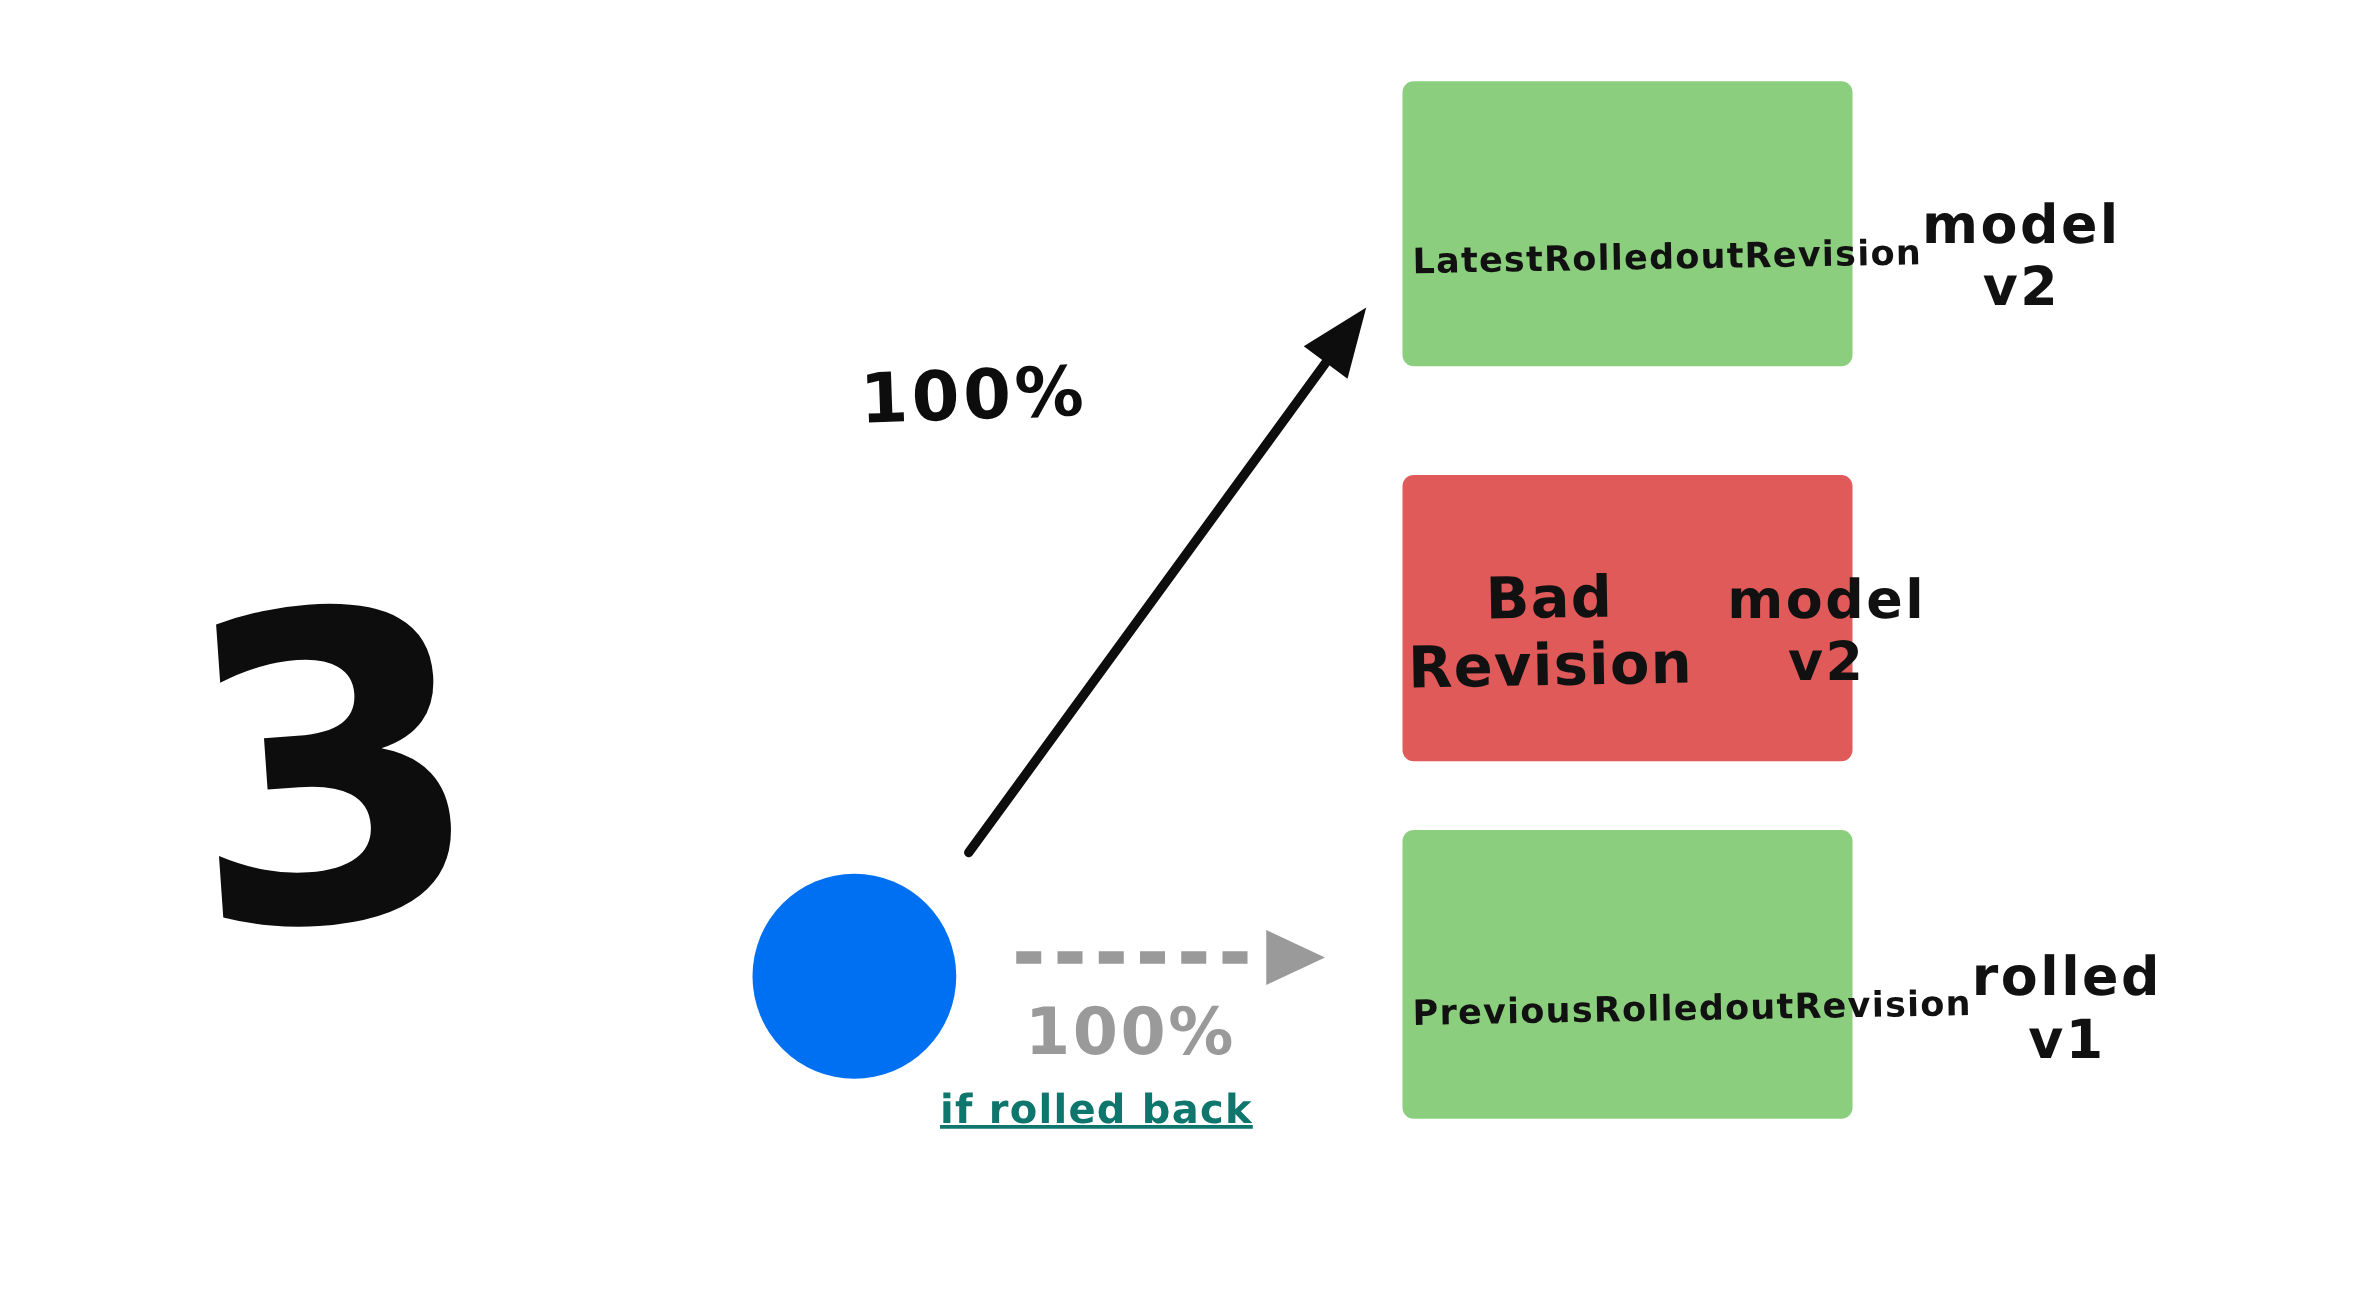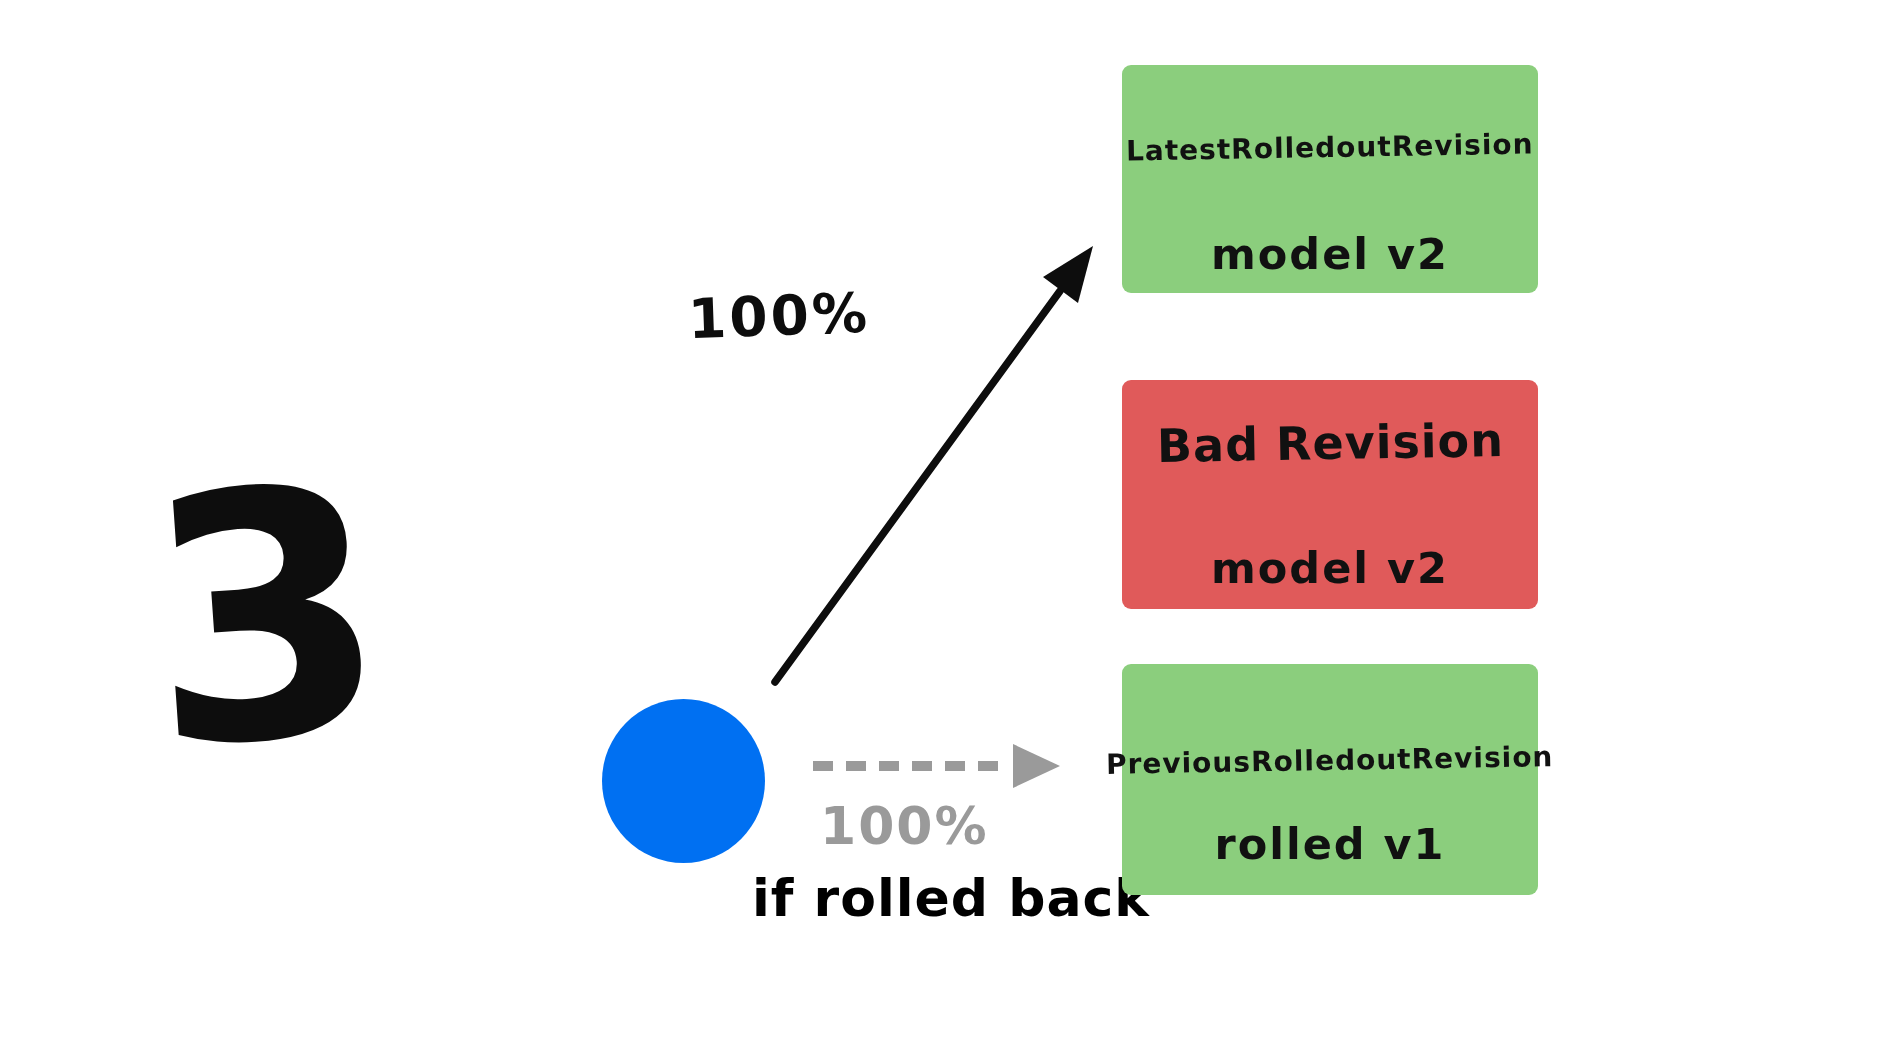--- a/index.html
+++ b/index.html
@@ -50,42 +50,43 @@
   .label-dashed-pct {
     position: absolute;
     left: 820px; top: 796px;
     font-size: 52px; font-weight: 700;
     color: #9a9a9a;
     letter-spacing: 2px;
   }
   .label-dashed-cond {
     position: absolute;
     left: 752px; top: 868px;
-    font-size: 52px; font-weight: 700;
-    color: #000000;
+    font-size: 32px; font-weight: 700;
+    color: #0f766e;
     letter-spacing: 1px;
+    text-decoration: underline;
   }
 
   
   .node {
     position: absolute;
     left: 1122px;
-    width: 416px;
+    width: 360px;
     border-radius: 9px;
     display: flex;
-    flex-direction: column;
+    flex-direction: row;
     align-items: center;
     justify-content: space-between;
     text-align: center;
     color: #111111;
   }
   .node-green { background: #8bce7d; }
   .node-red   { background: #e05a5a; }
   .node-top    { top: 65px;  height: 228px; padding: 66px 8px 14px; }
-  .node-bad    { top: 380px; height: 229px; padding: 36px 15px 16px; }
+  .node-bad    { top: 380px; height: 229px; padding: 36px 4px 16px; gap: 28px; }
   .node-bottom { top: 664px; height: 231px; padding: 80px 8px 26px; }
 
   .node-title {
     font-size: 28px; font-weight: 600;
     letter-spacing: 1px;
     transform: rotate(-1deg);
   }
   .node-title-large {
     font-size: 46px; font-weight: 600;
     letter-spacing: 1px;

